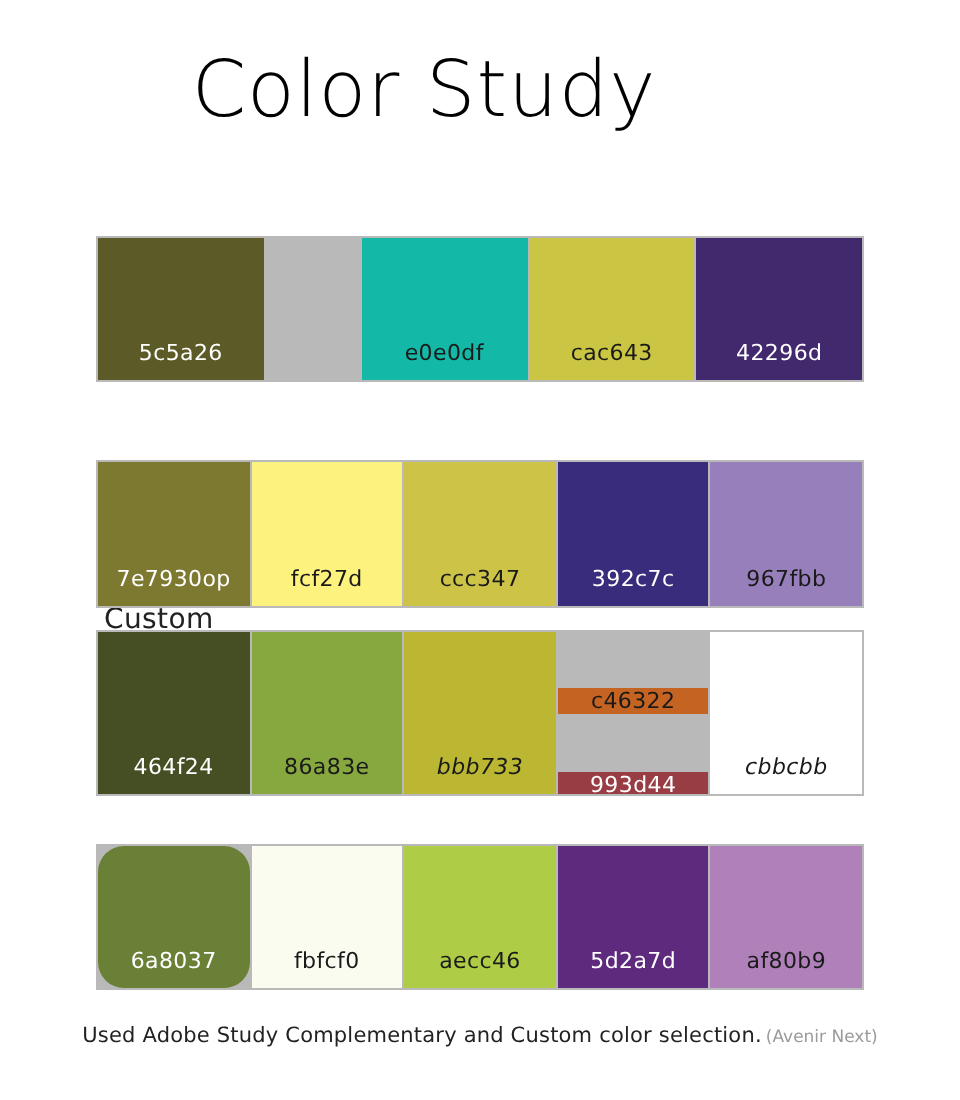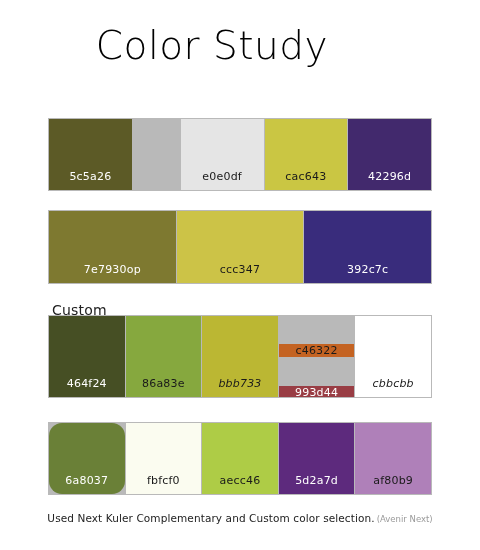--- a/index.html
+++ b/index.html
@@ -42,21 +42,21 @@
     left: 48px;
     width: 384px;
     display: flex;
     box-sizing: border-box;
     border: 1px solid #b9b9b9;
     background: #b9b9b9;
     gap: 1px;
   }
 
   .strip.row1 { top: 118px; height: 73px; }
-  .strip.row2 { top: 210px; height: 74px; }
+  .strip.row2 { top: 230px; height: 74px; }
   .strip.row3 { top: 315px; height: 83px; }
   .strip.row4 { top: 422px; height: 73px; }
 
   .swatch {
     flex: 1 1 0;
     position: relative;
     display: flex;
     align-items: flex-end;
     justify-content: center;
     overflow: hidden;
@@ -127,39 +127,45 @@
 <div class="page">
 
   <div class="title">Color Study</div>
 
   <div class="section-label">Custom</div>
 
   <div class="strip row1">
       <div class="swatch" style="background: rgb(92, 90, 38);">
         <span class="hexlabel" style="color: rgb(255, 255, 255);">5c5a26</span>
       </div>
-      <div class="swatch" style="background: #e5e5e5; margin-left: 48px;">
+      <div class="swatch" style="background: #14b8a6; margin-left: 48px;">
         <span class="hexlabel" style="color: rgb(26, 26, 26);">e0e0df</span>
       </div>
       <div class="swatch" style="background: rgb(202, 198, 67);">
         <span class="hexlabel" style="color: rgb(26, 26, 26);">cac643</span>
       </div>
       <div class="swatch" style="background: rgb(66, 41, 109);">
         <span class="hexlabel" style="color: rgb(255, 255, 255);">42296d</span>
       </div>
     </div>
   <div class="strip row2">
       <div class="swatch" style="background: rgb(126, 121, 48);">
         <span class="hexlabel" style="color: rgb(255, 255, 255);">7e7930op</span>
       </div>
+      <div class="swatch" style="background: rgb(252, 242, 125);">
+        <span class="hexlabel" style="color: rgb(26, 26, 26);">fcf27d</span>
+      </div>
       <div class="swatch" style="background: rgb(204, 195, 71);">
         <span class="hexlabel" style="color: rgb(26, 26, 26);">ccc347</span>
       </div>
       <div class="swatch" style="background: rgb(57, 44, 124);">
         <span class="hexlabel" style="color: rgb(255, 255, 255);">392c7c</span>
+      </div>
+      <div class="swatch" style="background: rgb(150, 127, 187);">
+        <span class="hexlabel" style="color: rgb(26, 26, 26);">967fbb</span>
       </div>
     </div>
   <div class="strip row3">
       <div class="swatch" style="background: rgb(70, 79, 36);">
         <span class="hexlabel" style="color: rgb(255, 255, 255);">464f24</span>
       </div>
       <div class="swatch" style="background: rgb(134, 168, 62);">
         <span class="hexlabel" style="color: rgb(26, 26, 26);">86a83e</span>
       </div>
       <div class="swatch" style="background: rgb(187, 183, 51);">
@@ -192,16 +198,16 @@
       </div>
       <div class="swatch" style="background: rgb(93, 42, 125);">
         <span class="hexlabel" style="color: rgb(255, 255, 255);">5d2a7d</span>
       </div>
       <div class="swatch" style="background: rgb(175, 128, 185);">
         <span class="hexlabel" style="color: rgb(26, 26, 26);">af80b9</span>
       </div>
     </div>
 
   <div class="footer">
-    <span>Used Next Kuler Complementary and Custom color selection.</span><span class="note">(Avenir Next)</span>
+    <span>Used Adobe Study Complementary and Custom color selection.</span><span class="note">(Avenir Next)</span>
   </div>
 
 </div>
 
 </body></html>

